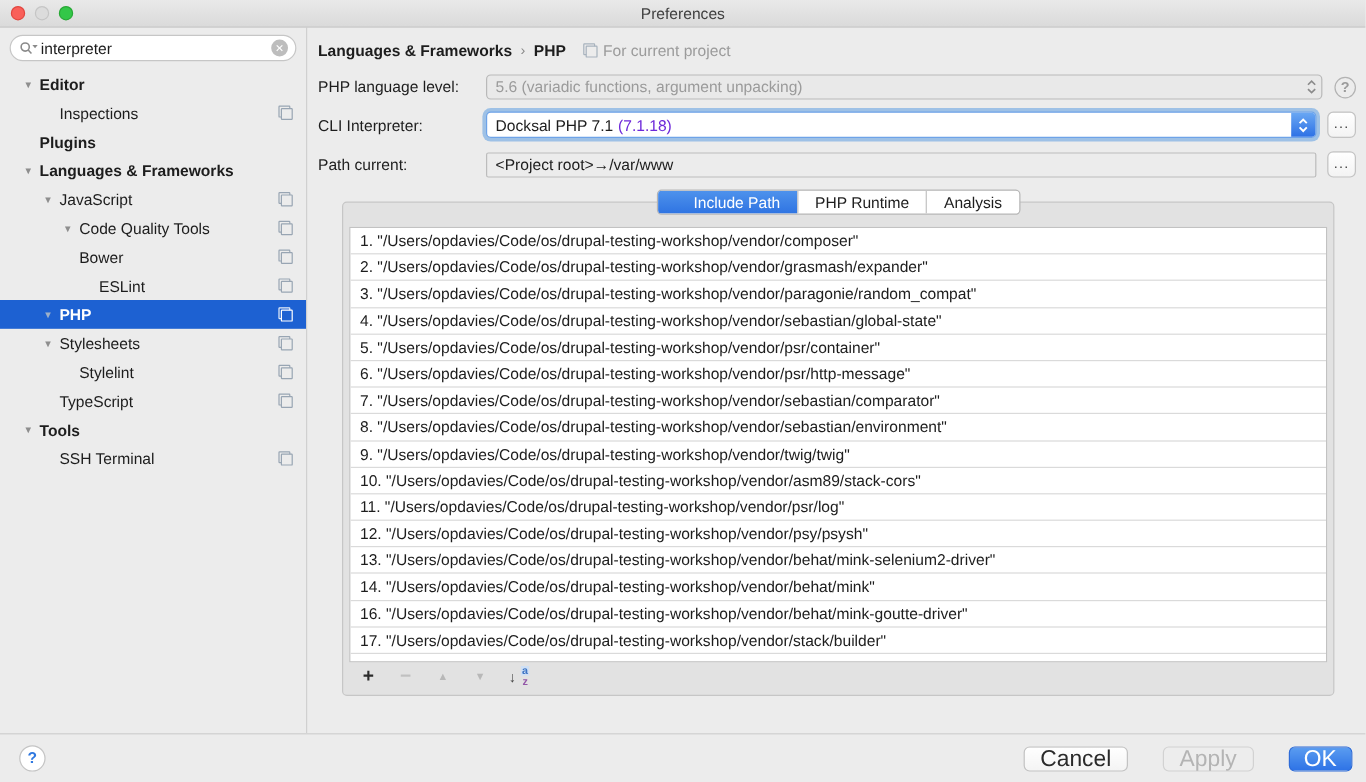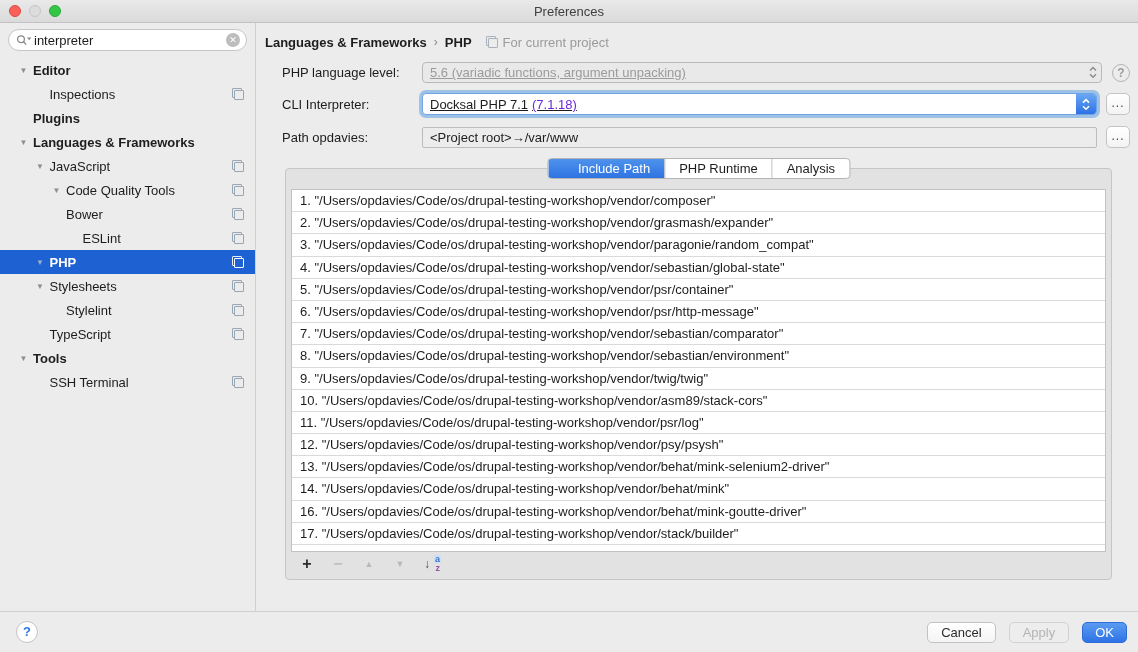--- a/index.html
+++ b/index.html
@@ -43,26 +43,26 @@
   
   .breadcrumb { margin:10px 0 0 3px; display:flex; align-items:center; height:18px; }
   .crumb { font-weight:bold; color:#1d1d1d; }
   .crumb-sep { margin:0 7px; color:#8a8a8a; font-size:12px; }
   .scope { margin-left:14px; display:flex; align-items:center; color:#9b9b9b; }
   .scope .cfg-icon2 { width:12px; height:12px; position:relative; margin-right:5px; }
   .cfg-icon2::before { content:""; position:absolute; left:0; top:0; width:8px; height:8px; border:1px solid #a7b2bd; border-radius:1px; }
   .cfg-icon2::after { content:""; position:absolute; right:0; bottom:0; width:8px; height:8px; border:1px solid #a7b2bd; border-radius:1px; background:#ececec; }
 
   
-  .form-row { display:flex; align-items:center; margin-left:20px; }
+  .form-row { display:flex; align-items:center; margin-left:3px; }
   .form-row .flabel { flex:0 0 140px; }
   .r1 { margin-top:11px; }
   .r2 { margin-top:10px; }
   .r3 { margin-top:11px; }
-  .combo { flex:1 1 auto; height:21px; border:1px solid #b9b9b9; border-radius:4px; background:#e9e9e9; display:flex; align-items:center; padding-left:7px; position:relative;text-decoration:underline; }
+  .combo { flex:1 1 auto; height:21px; border:1px solid #b9b9b9; border-radius:4px; background:#e9e9e9; display:flex; align-items:center; padding-left:7px; position:relative; }
   .combo.disabled { color:#9b9b9b; }
   .combo .stepper { margin-left:auto; width:16px; height:100%; display:flex; align-items:center; justify-content:center; }
   .combo.focused { background:#ffffff; border-color:#6ea3e8; box-shadow:0 0 0 3px rgba(94,158,226,0.55); height:22px; }
   .combo.focused .stepper-blue { margin-left:auto; width:20px; height:100%; background:linear-gradient(#69a7f3,#2e71e5); border-radius:0 3px 3px 0; display:flex; align-items:center; justify-content:center; }
   .version { color:#6d28d9; margin-left:4px; }
   .textfield { flex:1 1 auto; height:21px; border:1px solid #bcbcbc; border-radius:2px; background:#ececec; display:flex; align-items:center; padding-left:7px; }
   .more-btn { flex:0 0 24px; width:24px; height:22px; margin-left:9px; background:linear-gradient(#ffffff,#f3f3f3); border:1px solid #c3c3c3; border-radius:5px; font-size:12px; letter-spacing:1px; color:#444; line-height:18px; text-align:center; cursor:pointer; }
   .help-circle { flex:0 0 18px; width:18px; height:18px; margin-left:10px; border-radius:50%; border:1px solid #b3b3b3; color:#9b9b9b; font-weight:bold; font-size:12px; line-height:16px; text-align:center; }
 
   
@@ -80,21 +80,21 @@
   .tb.up,.tb.down { font-size:9px; color:#b8b8b8; width:14px; }
   .tb.sort { position:relative; width:17px; height:16px; }
   .tb.sort .s-arrow { position:absolute; left:0; top:1px; font-size:12px; color:#4a4a4a; }
   .tb.sort .s-a { position:absolute; right:0; top:-1px; font-size:9px; font-weight:bold; color:#3d74c4; background:#cfe0f5; line-height:8px; padding:0 1px; }
   .tb.sort .s-z { position:absolute; right:0; bottom:0; font-size:9px; font-weight:bold; color:#9357a8; line-height:8px; padding:0 1px; }
 
   
   .footer { flex:0 0 41px; border-top:1px solid #cfcfcf; background:#ececec; display:flex; align-items:center; padding:0 11px; }
   .help-btn { width:22px; height:22px; border-radius:50%; background:#ffffff; border:1px solid #c4c4c4; color:#2f78e0; font-weight:bold; font-size:13px; line-height:20px; text-align:center; cursor:pointer; margin-left:5px; }
   .footer .spacer { flex:1; }
-  .btn { height:21px; border-radius:5px; padding:0 13px; font-size:13px; line-height:19px; cursor:pointer; }
+  .btn { height:21px; border-radius:5px; padding:0 13px; font-size:19px; line-height:19px; cursor:pointer;margin-left:16px; }
   .btn.cancel { background:linear-gradient(#ffffff,#f4f4f4); border:1px solid #c3c3c3; color:#2b2b2b; margin-right:13px; }
   .btn.apply { background:#ededed; border:1px solid #d2d2d2; color:#b4b4b4; margin-right:13px; }
   .btn.ok { background:linear-gradient(#5a9cf0,#2e73e6); border:1px solid #2e6cd8; color:#ffffff; padding:0 12px;text-align:right; }
 
   svg { display:block; }
 </style>
 </head>
 <body>
 
 <div class="window">
@@ -227,21 +227,21 @@
             <svg width="8" height="13" viewBox="0 0 8 13">
               <path d="M1 4.6 4 1.6 7 4.6" fill="none" stroke="#ffffff" stroke-width="1.6"></path>
               <path d="M1 8.2 4 11.2 7 8.2" fill="none" stroke="#ffffff" stroke-width="1.6"></path>
             </svg>
           </span>
         </div>
         <span class="more-btn">...</span>
       </div>
 
       <div class="form-row r3">
-        <span class="flabel">Path opdavies:</span>
+        <span class="flabel">Path current:</span>
         <div class="textfield">
           <span>&lt;Project root&gt;→/var/www</span>
         </div>
         <span class="more-btn">...</span>
       </div>
 
       <div class="panel">
         <div class="seg-tabs">
             <span class="seg sel">Include Path</span>
             <span class="seg">PHP Runtime</span>

